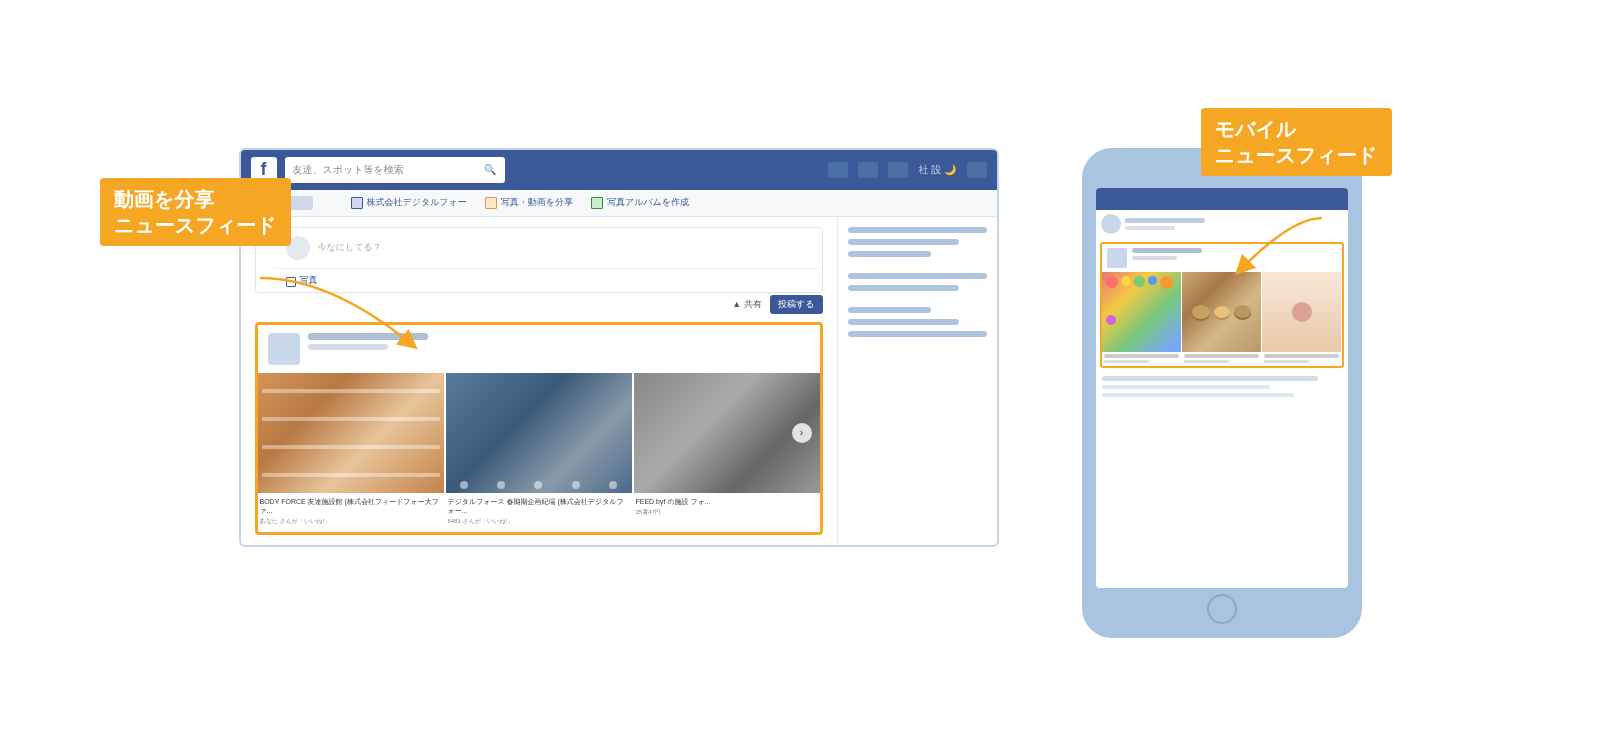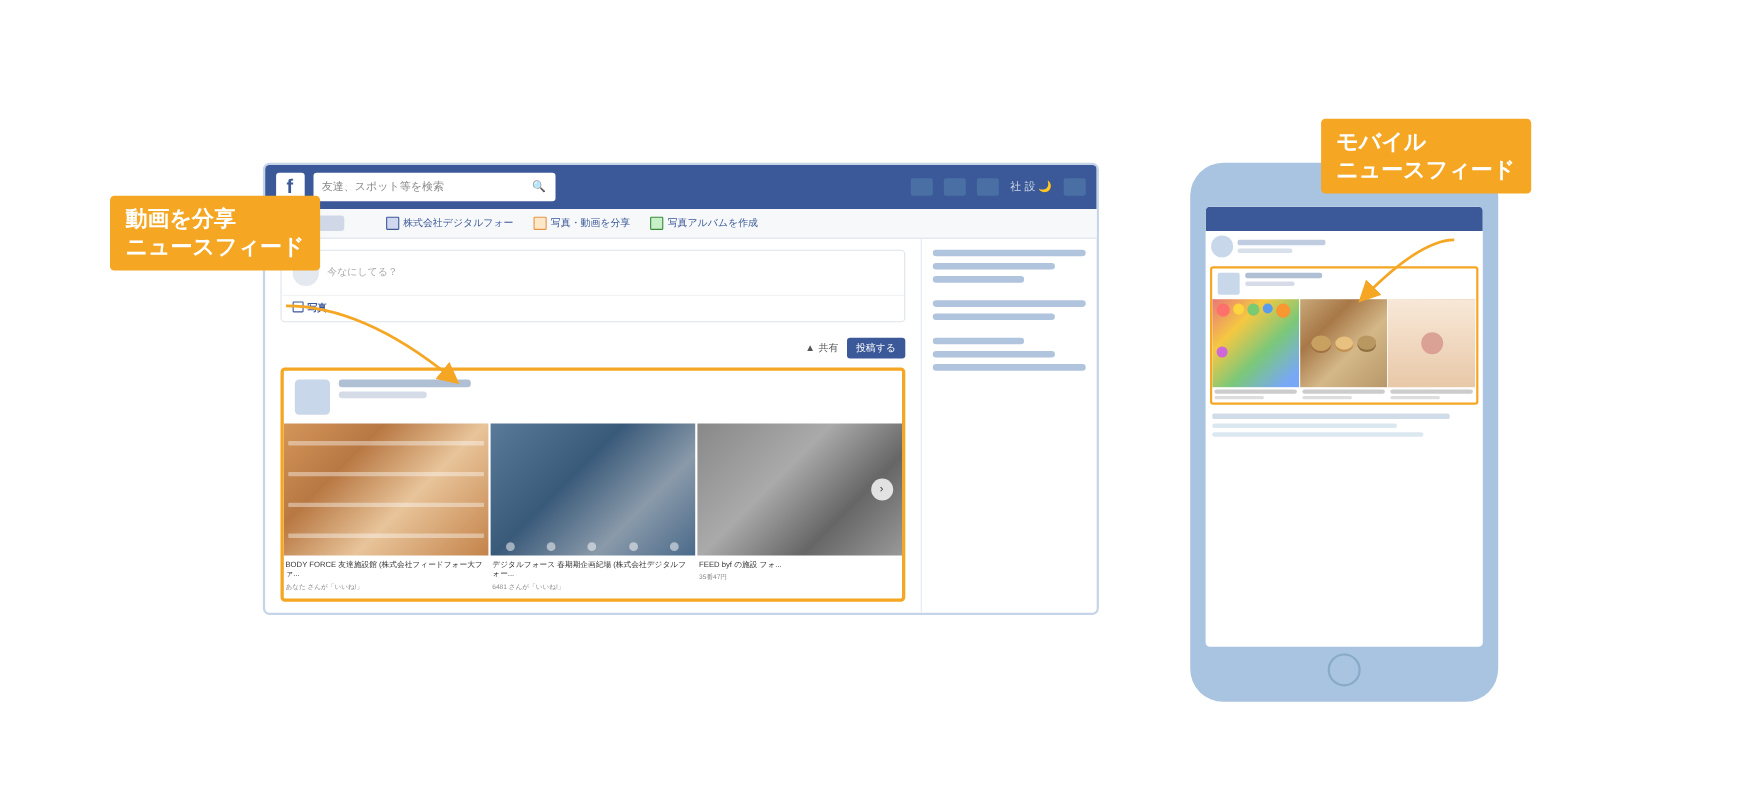--- a/index.html
+++ b/index.html
@@ -119,21 +119,22 @@
       width: 160px;
       padding: 10px 10px;
       border-left: 1px solid #e5e9f0;
     }
 
     
     .post-box {
       border: 1px solid #dde3eb;
       border-radius: 4px;
       background: #fff;
-      margin-bottom: 14px;
+      margin-bottom: 2px;
+      padding-left: 20px;
     }
     .post-box-top {
       padding: 8px 10px;
       display: flex;
       align-items: center;
       gap: 8px;
       border-bottom: 1px solid #f0f2f5;
     }
     .avatar-sm {
       width: 24px;
@@ -146,25 +147,24 @@
       font-size: 9px;
       color: #aaa;
     }
     .post-actions {
       display: flex;
       gap: 10px;
       padding: 5px 10px;
     }
     .post-action {
       display: flex;
-      align-items: flex-start;
+      align-items: flex-end;
       gap: 4px;
       font-size: 9px;
       color: #3b5998;
-      font-weight: bold;
     }
 
     
     .feed-post {
       border: 3px solid #f5a623;
       border-radius: 4px;
       background: #fff;
       overflow: hidden;
     }
     .feed-post-header {

